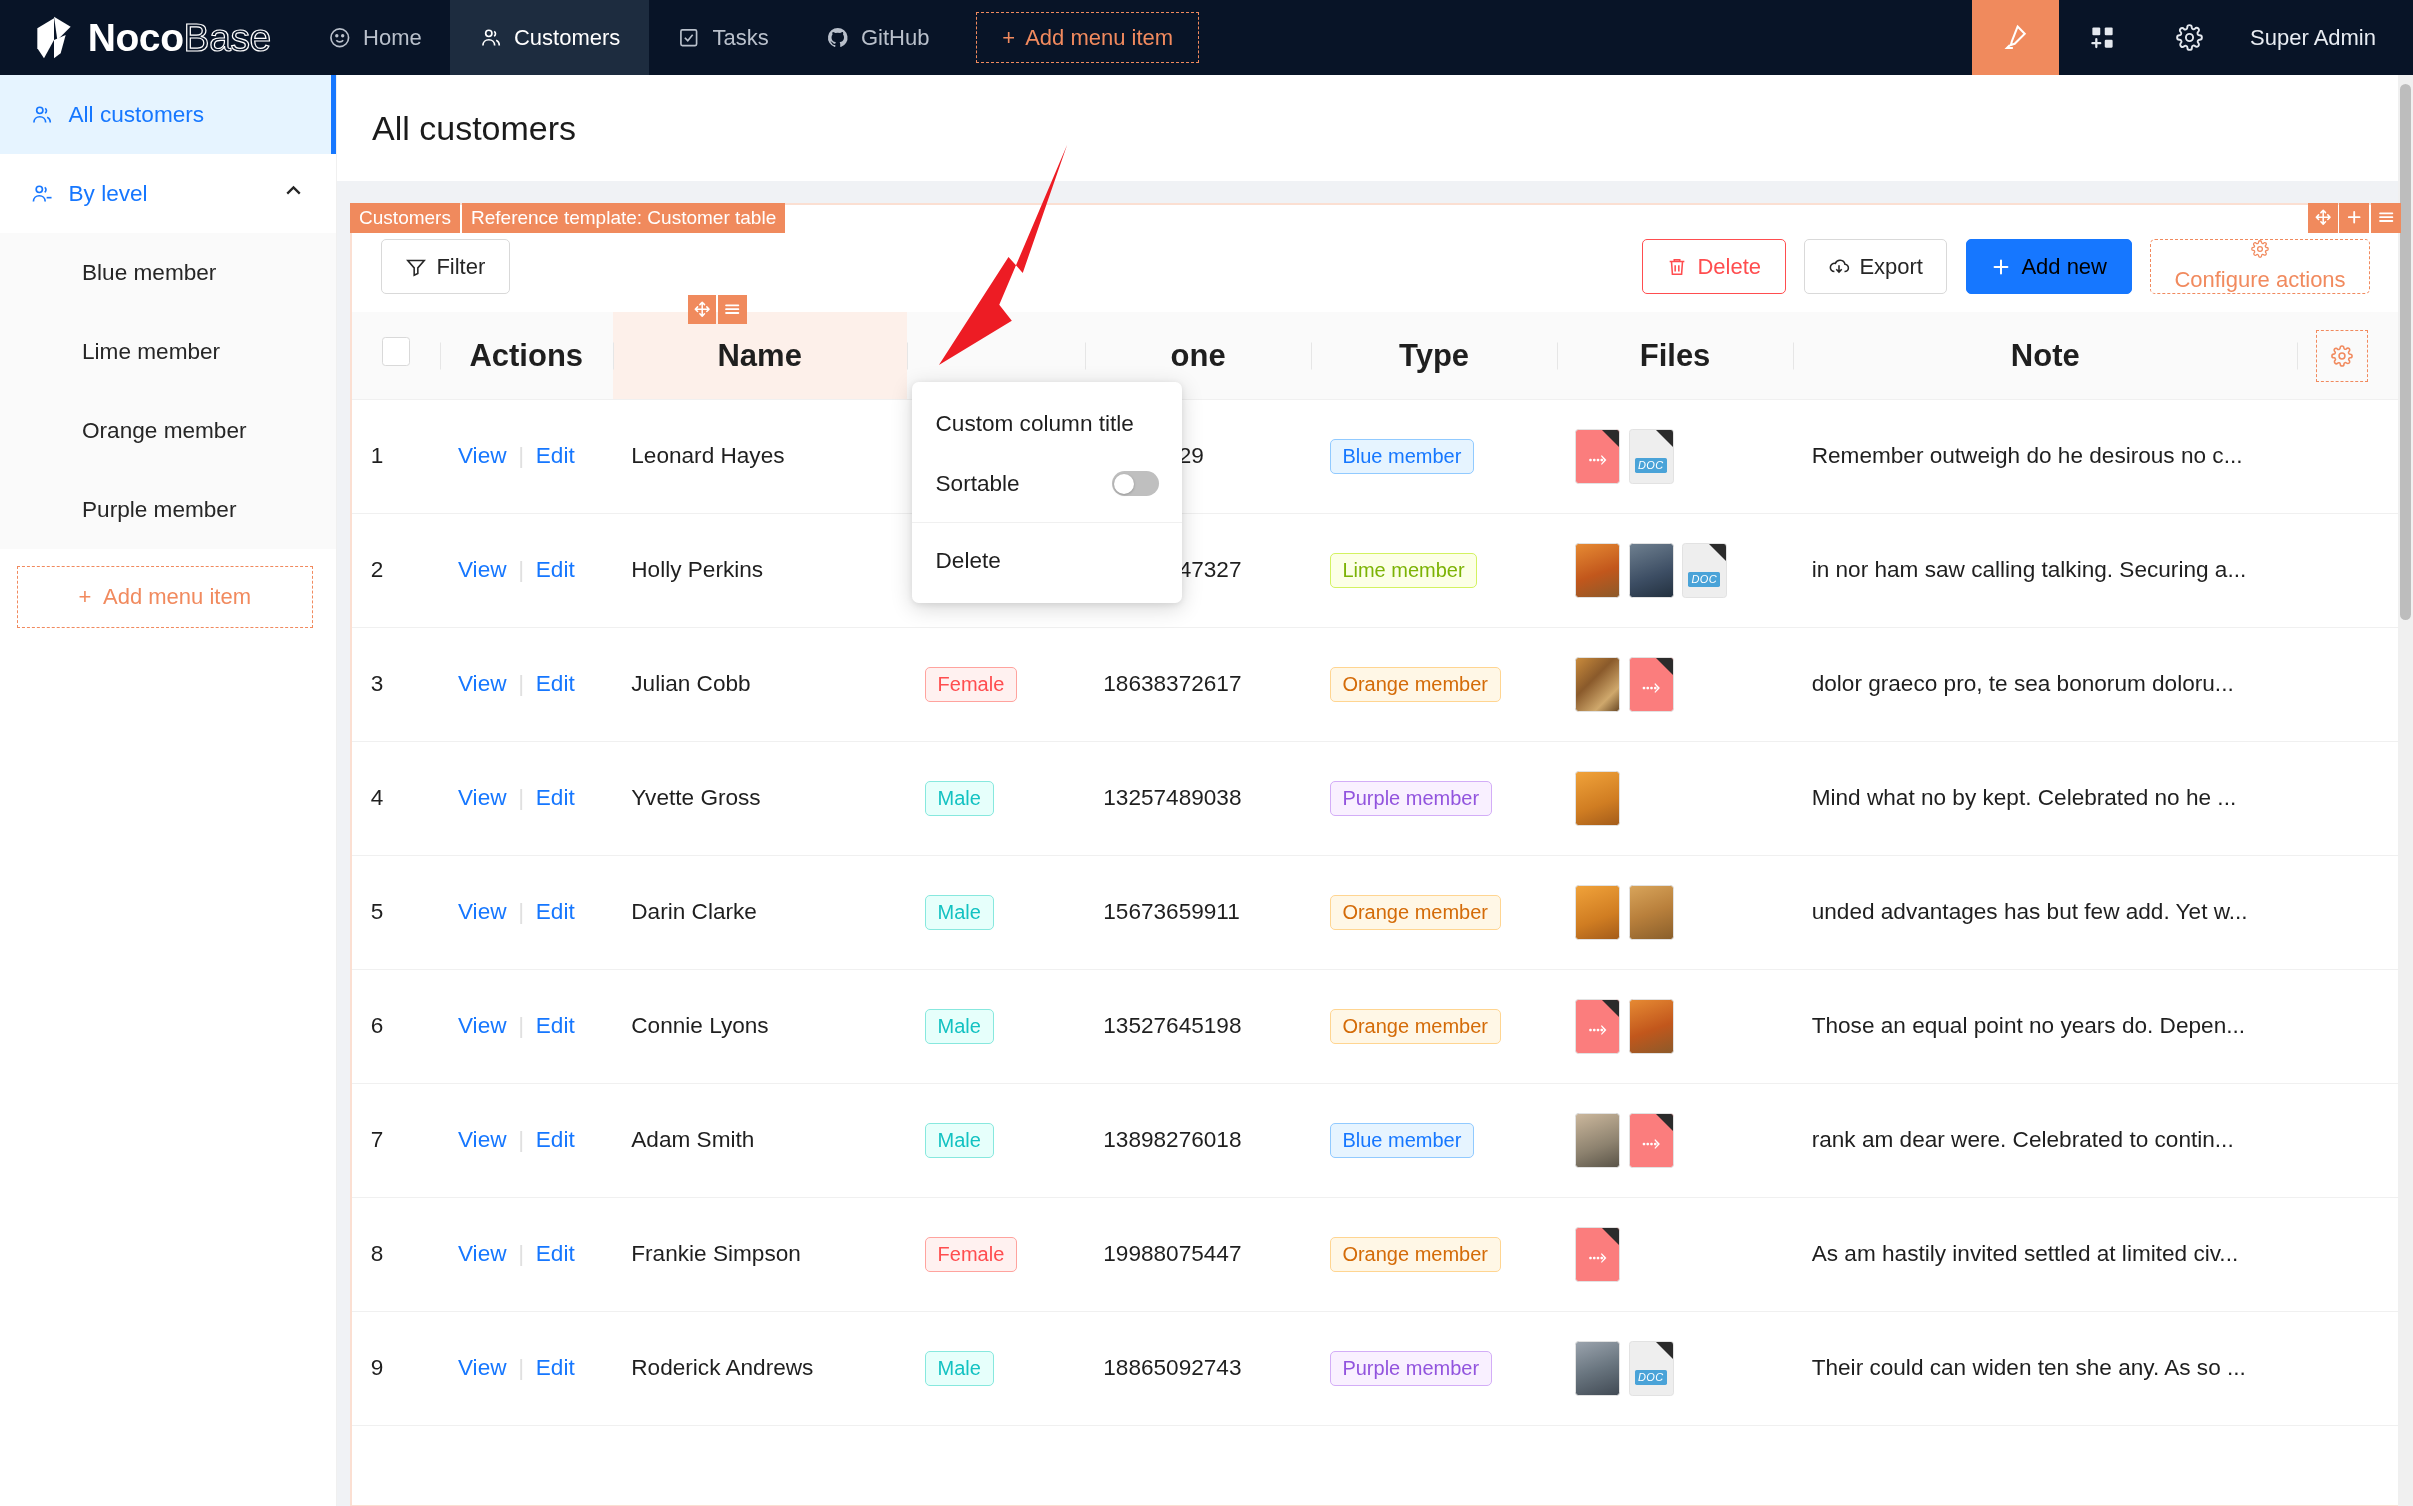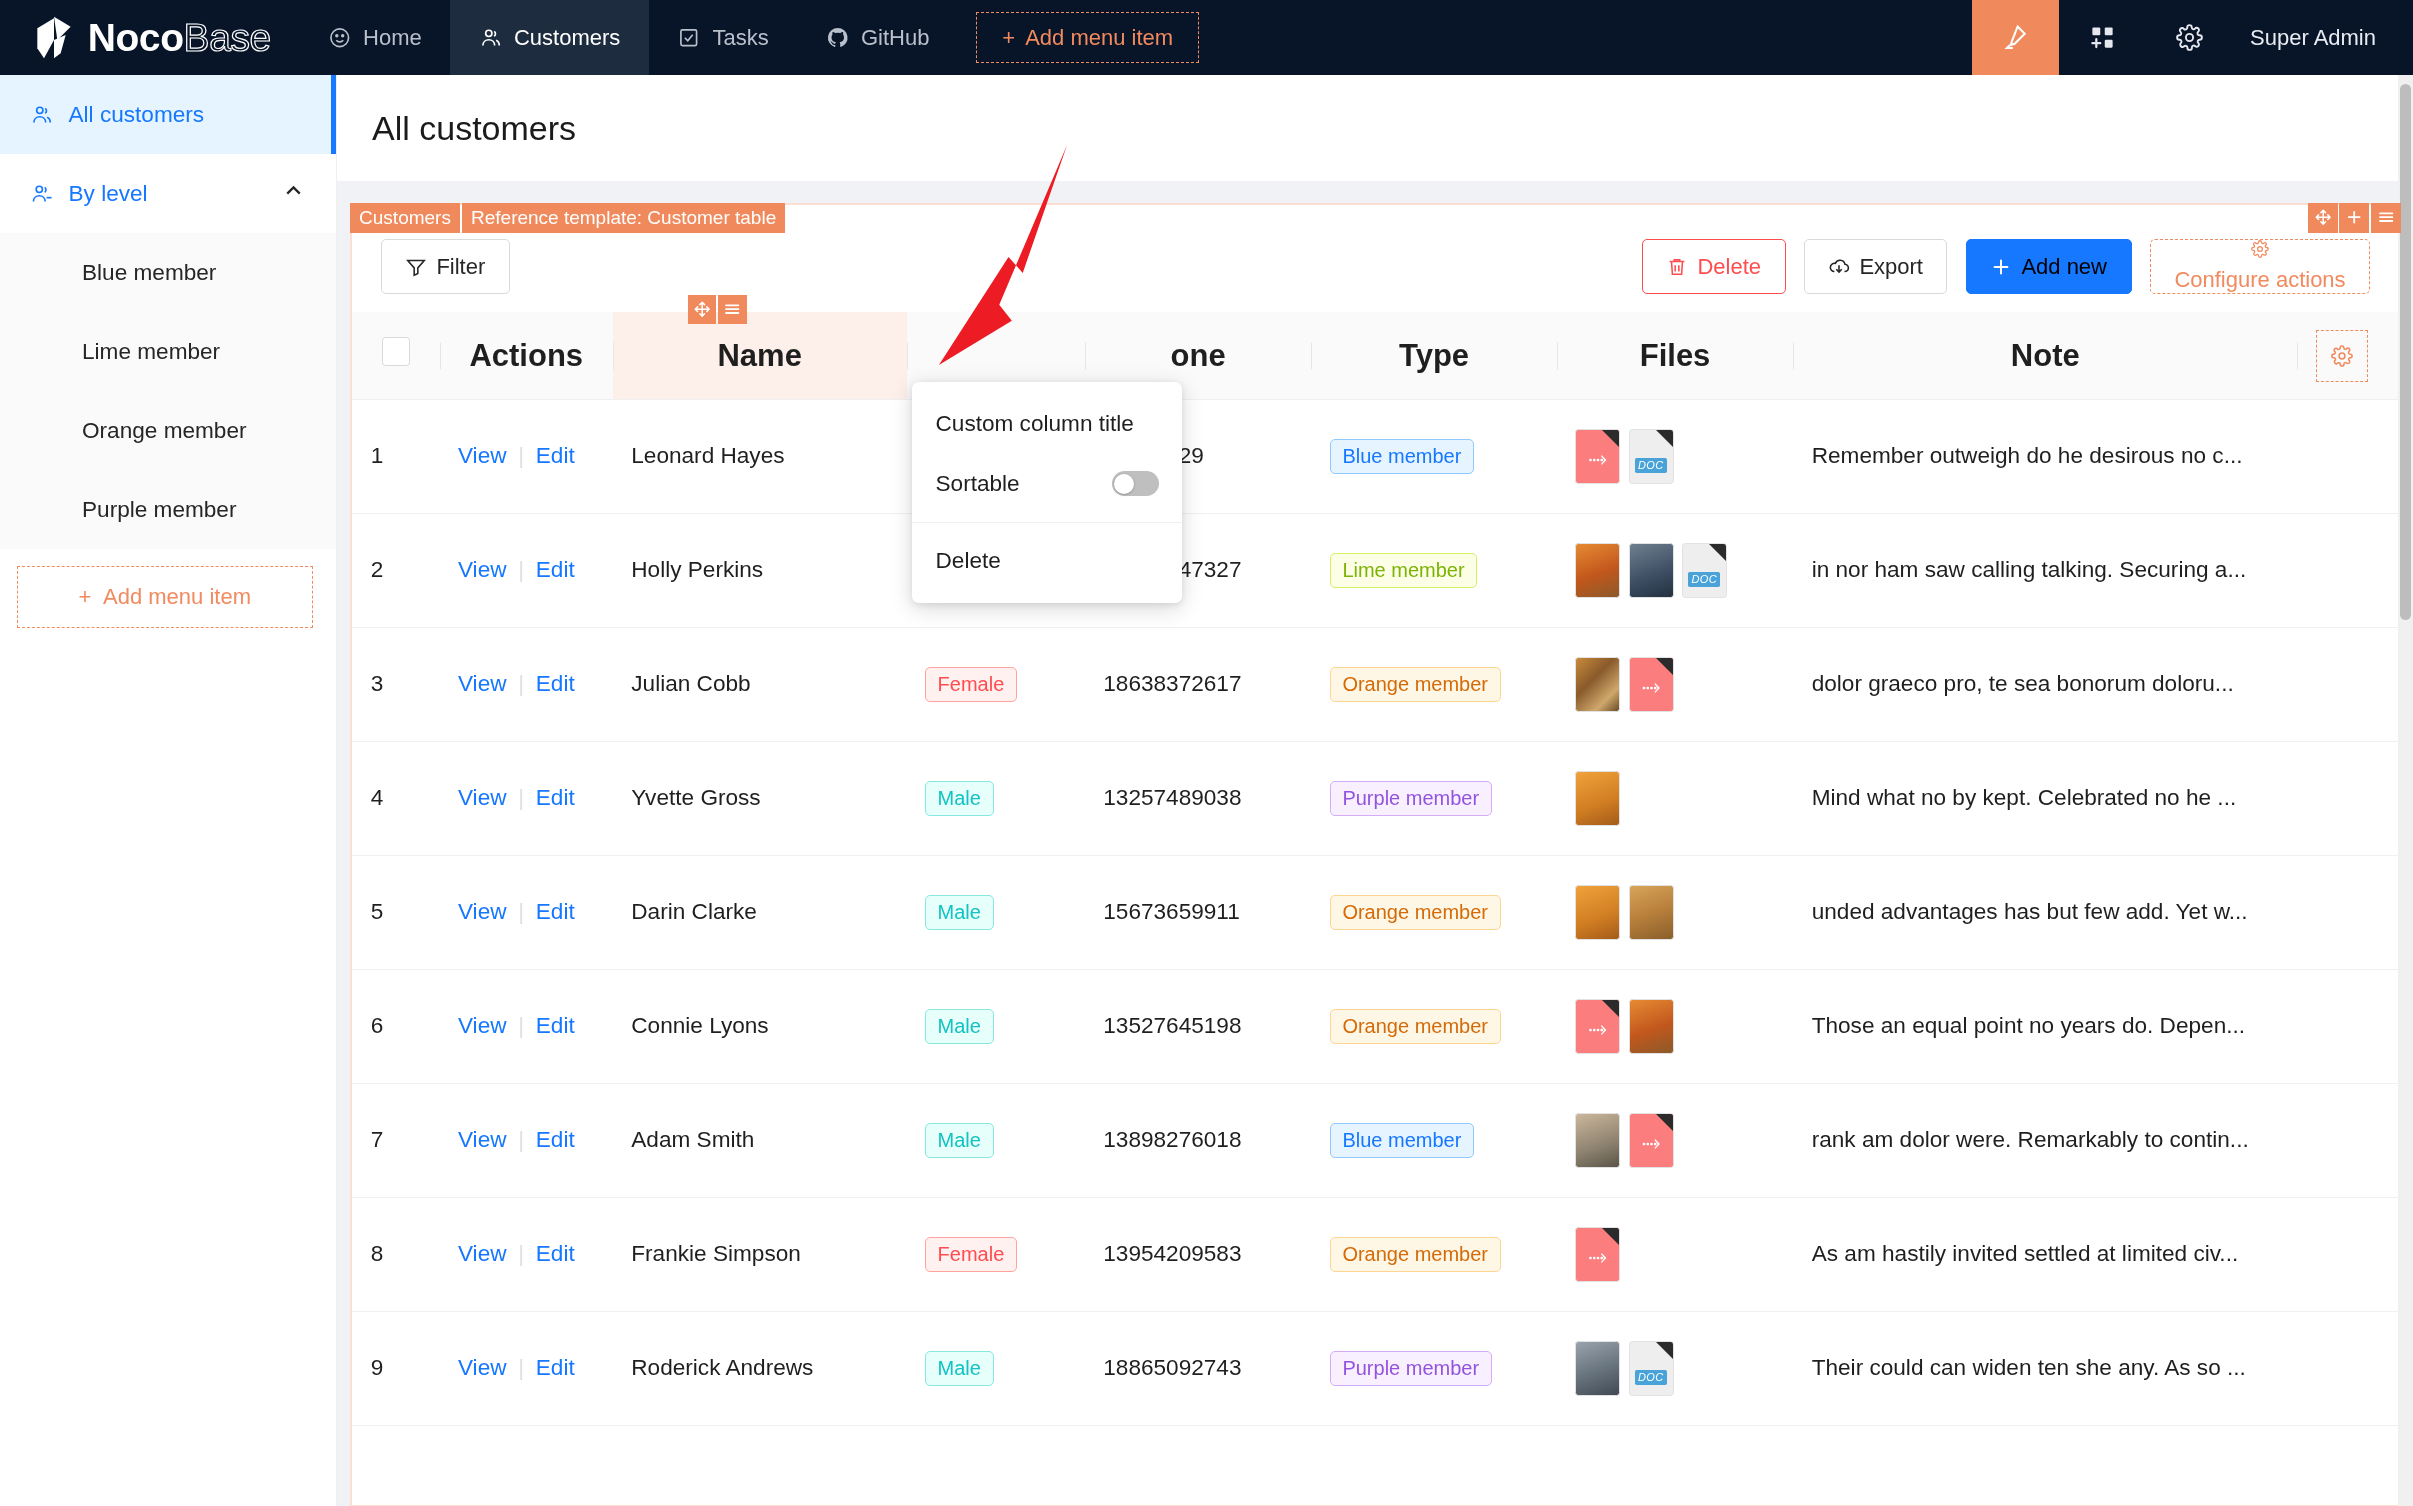--- a/index.html
+++ b/index.html
@@ -586,29 +586,29 @@
               <td><span class="tag tag-blue">Blue member</span></td>
               <td>
                 <span class="files">
                   <span class="file-thumb ft-img v6"></span>
                   <span class="file-thumb ft-pdf">
                     <span class="fold"></span>
                     <span class="glyph">⤑</span>
                   </span>
                 </span>
               </td>
-              <td class="note">rank am dolor were. Remarkably to contin...</td>
+              <td class="note">rank am dear were. Celebrated to contin...</td>
               <td></td>
             </tr>
             <tr>
               <td><span>8</span></td>
               <td><span class="lnk">View</span><span class="sep">|</span><span class="lnk">Edit</span></td>
               <td>Frankie Simpson</td>
               <td><span class="tag tag-female">Female</span></td>
-              <td>13954209583</td>
+              <td>19988075447</td>
               <td><span class="tag tag-orange">Orange member</span></td>
               <td>
                 <span class="files">
                   <span class="file-thumb ft-pdf">
                     <span class="fold"></span>
                     <span class="glyph">⤑</span>
                   </span>
                 </span>
               </td>
               <td class="note">As am hastily invited settled at limited civ...</td>

